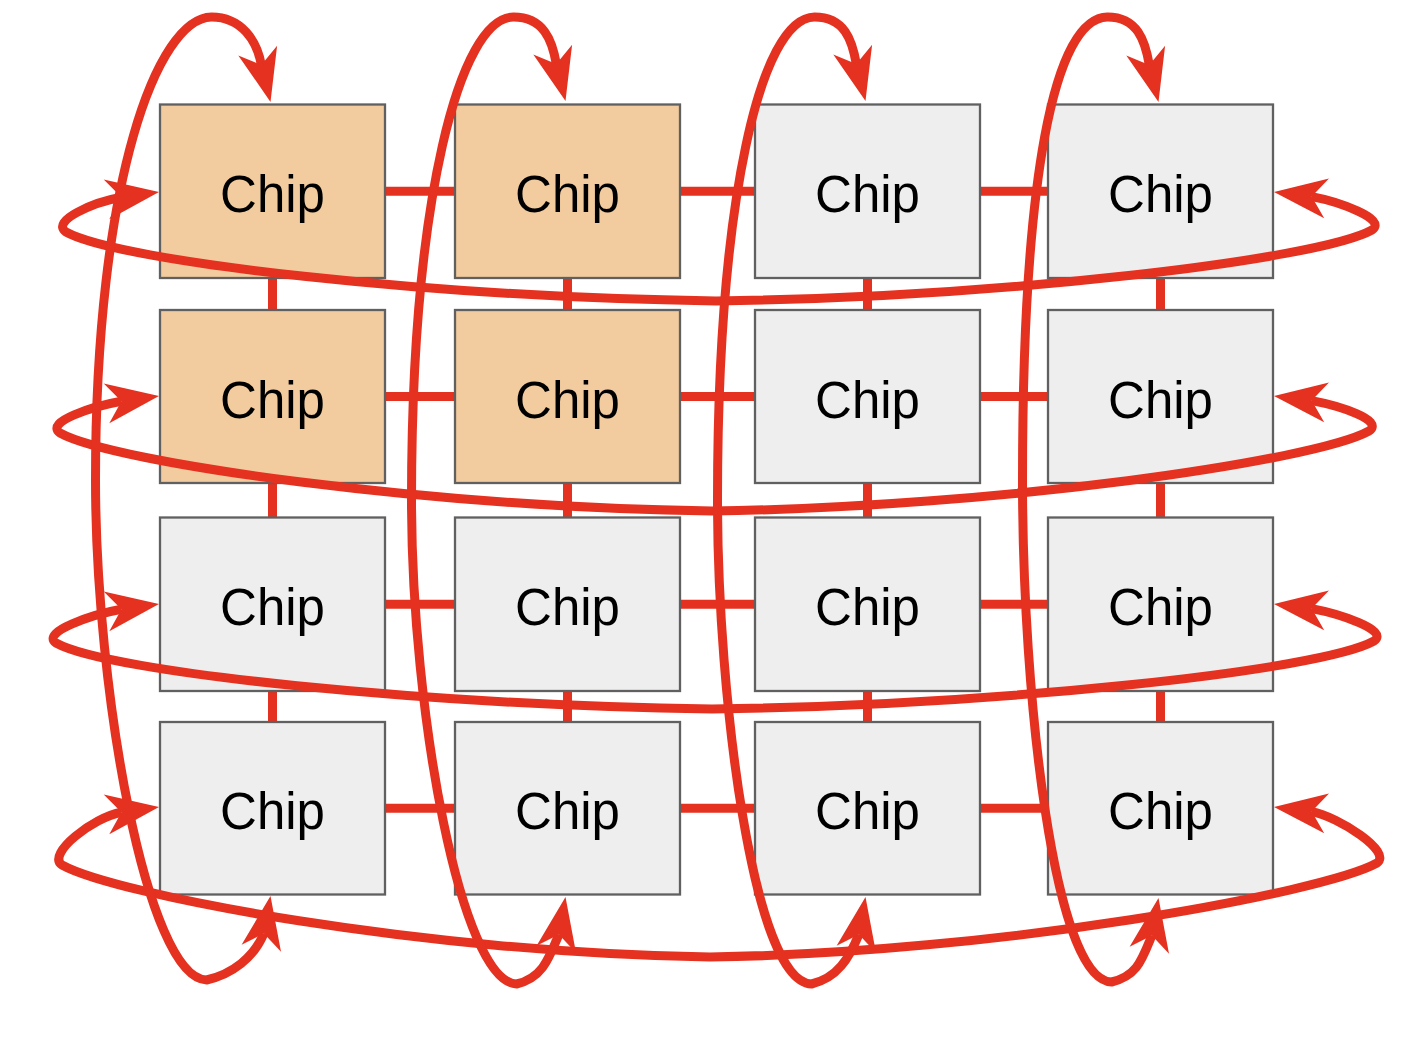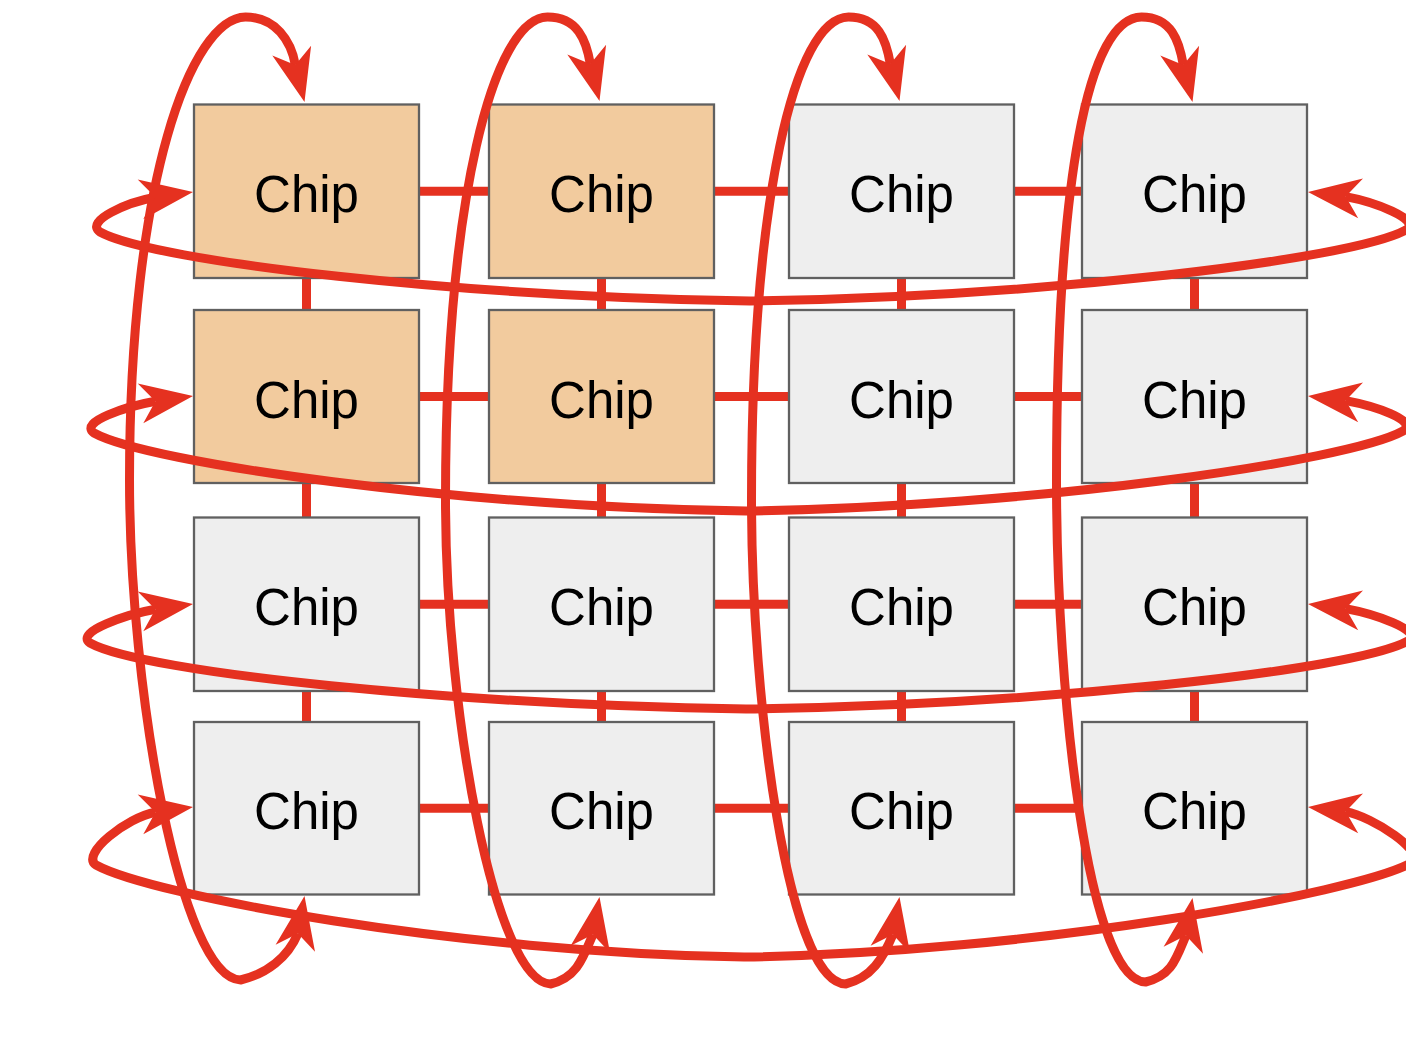--- a/index.html
+++ b/index.html
@@ -8,21 +8,20 @@
     background: #ffffff;
     width: 1406px;
     height: 1038px;
     overflow: hidden;
     font-family: "Liberation Sans", sans-serif;
   }
   #diagram-wrap {
     position: relative;
     width: 1358px;
     height: 1038px;
-    padding-left: 34px;
   }
   svg text {
     font-family: "Liberation Sans", sans-serif;
   }
 </style>
 </head>
 <body>
 
 <div id="diagram-wrap"><svg width="1406" height="1038" viewBox="0 0 1406 1038">
       <g stroke="#E53120" stroke-width="9" fill="none">

